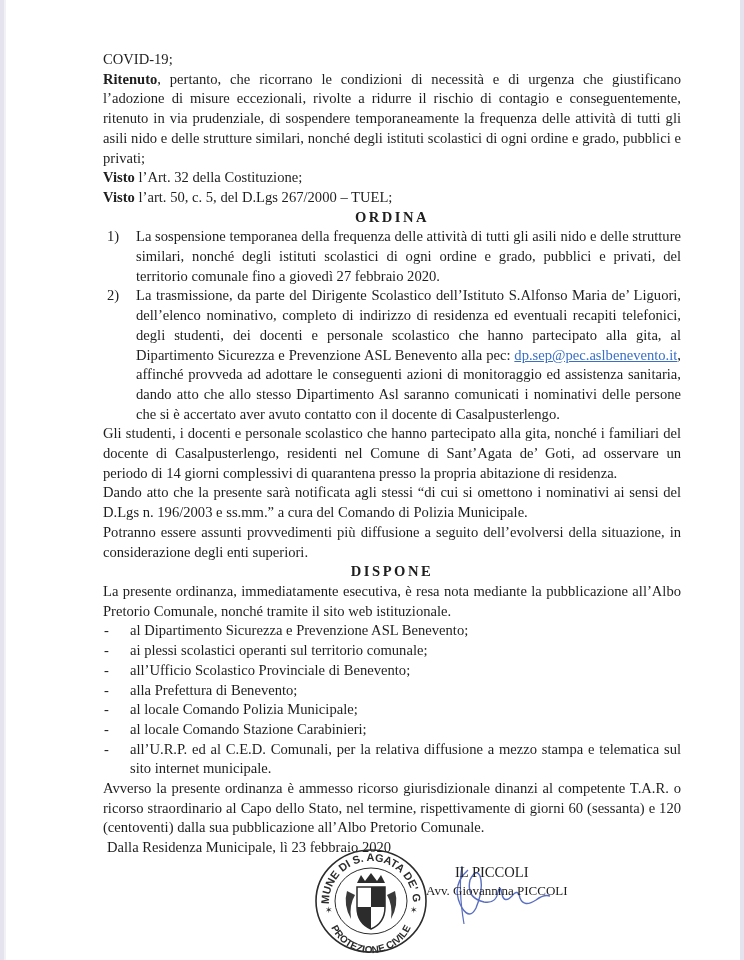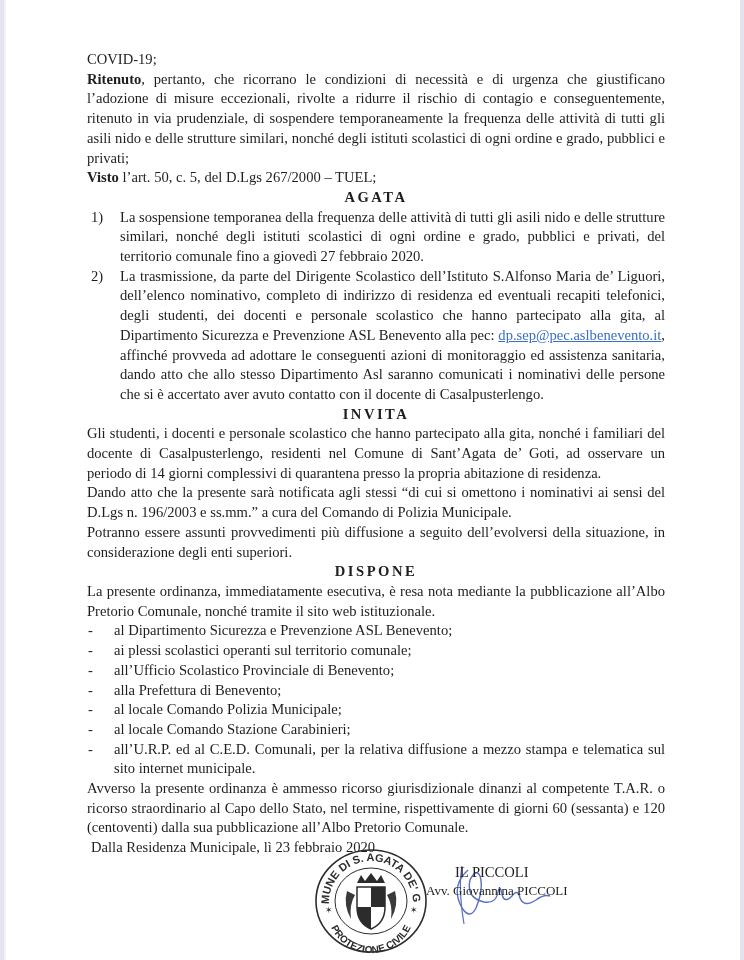--- a/index.html
+++ b/index.html
@@ -7,21 +7,21 @@
     width: 744px; height: 960px; overflow: hidden;
     background: #ffffff;
     position: relative;
     font-family: "Liberation Serif", "DejaVu Serif", serif;
     color: #1e1e1e;
   }
   .edge-left { position: absolute; left: 0; top: 0; width: 4px; height: 960px; background: #e4e3ee; }
   .edge-left2 { position: absolute; left: 4px; top: 0; width: 2px; height: 960px; background: #f1f1f6; }
   .edge-right { position: absolute; right: 0; top: 0; width: 4px; height: 960px; background: #e4e3ee; }
   .page {
-    position: absolute; left: 87px; top: 50px; width: 578px;
+    position: absolute; left: 103px; top: 50px; width: 578px;
     font-size: 14.6px; line-height: 19.7px;
   }
   .page p { margin: 0; text-align: justify; text-align-last: left; }
   b { font-weight: bold; }
   .heading {
     text-align: center; font-weight: bold; letter-spacing: 2.5px;
     font-size: 14.6px; margin: 0;
   }
   ol.num { margin: 0; padding: 0; list-style: none; }
   ol.num li { position: relative; padding-left: 33px; text-align: justify; }
@@ -56,37 +56,37 @@
 
 <div class="edge-left"></div>
 <div class="edge-left2"></div>
 <div class="edge-right"></div>
 
 <div class="page">
   <p>COVID-19;</p>
 
   <p><b>Ritenuto</b><span>, pertanto, che ricorrano le condizioni di necessità e di urgenza che giustificano l’adozione di misure eccezionali, rivolte a ridurre il rischio di contagio e conseguentemente, ritenuto in via prudenziale, di sospendere temporaneamente la frequenza delle attività di tutti gli asili nido e delle strutture similari, nonché degli istituti scolastici di ogni ordine e grado, pubblici e privati;</span></p>
 
+  <p><b>Visto</b><span> l’Art. 32 della Costituzione;</span></p>
 
   <p><b>Visto</b><span> l’art. 50, c. 5, del D.Lgs 267/2000 – TUEL;</span></p>
 
-  <h2 class="heading">AGATA</h2>
+  <h2 class="heading">ORDINA</h2>
 
   <ol class="num">
     <li>
       <span class="n">1)</span>
       <span>La sospensione temporanea della frequenza delle attività di tutti gli asili nido e delle strutture similari, nonché degli istituti scolastici di ogni ordine e grado, pubblici e privati, del territorio comunale fino a giovedì 27 febbraio 2020.</span>
     </li>
     <li>
       <span class="n">2)</span>
       <span>La trasmissione, da parte del Dirigente Scolastico dell’Istituto S.Alfonso Maria de’ Liguori, dell’elenco nominativo, completo di indirizzo di residenza ed eventuali recapiti telefonici, degli studenti, dei docenti e personale scolastico che hanno partecipato alla gita, al Dipartimento Sicurezza e Prevenzione ASL Benevento alla pec: </span><a class="pec">dp.sep@pec.aslbenevento.it</a><span>, affinché provveda ad adottare le conseguenti azioni di monitoraggio ed assistenza sanitaria, dando atto che allo stesso Dipartimento Asl saranno comunicati i nominativi delle persone che si è accertato aver avuto contatto con il docente di Casalpusterlengo.</span>
     </li>
   </ol>
 
-  <h2 class="heading">INVITA</h2>
   <p>Gli studenti, i docenti e personale scolastico che hanno partecipato alla gita, nonché i familiari del docente di Casalpusterlengo, residenti nel Comune di Sant’Agata de’ Goti, ad osservare un periodo di 14 giorni complessivi di quarantena presso la propria abitazione di residenza.</p>
   <p>Dando atto che la presente sarà notificata agli stessi “di cui si omettono i nominativi ai sensi del D.Lgs n. 196/2003 e ss.mm.” a cura del Comando di Polizia Municipale.</p>
   <p>Potranno essere assunti provvedimenti più diffusione a seguito dell’evolversi della situazione, in considerazione degli enti superiori.</p>
 
   <h2 class="heading">DISPONE</h2>
   <p>La presente ordinanza, immediatamente esecutiva, è resa nota mediante la pubblicazione all’Albo Pretorio Comunale, nonché tramite il sito web istituzionale.</p>
 
   <ul class="dash">
     <li><span class="d">-</span><span>al Dipartimento Sicurezza e Prevenzione ASL Benevento;</span></li>
     <li><span class="d">-</span><span>ai plessi scolastici operanti sul territorio comunale;</span></li>

